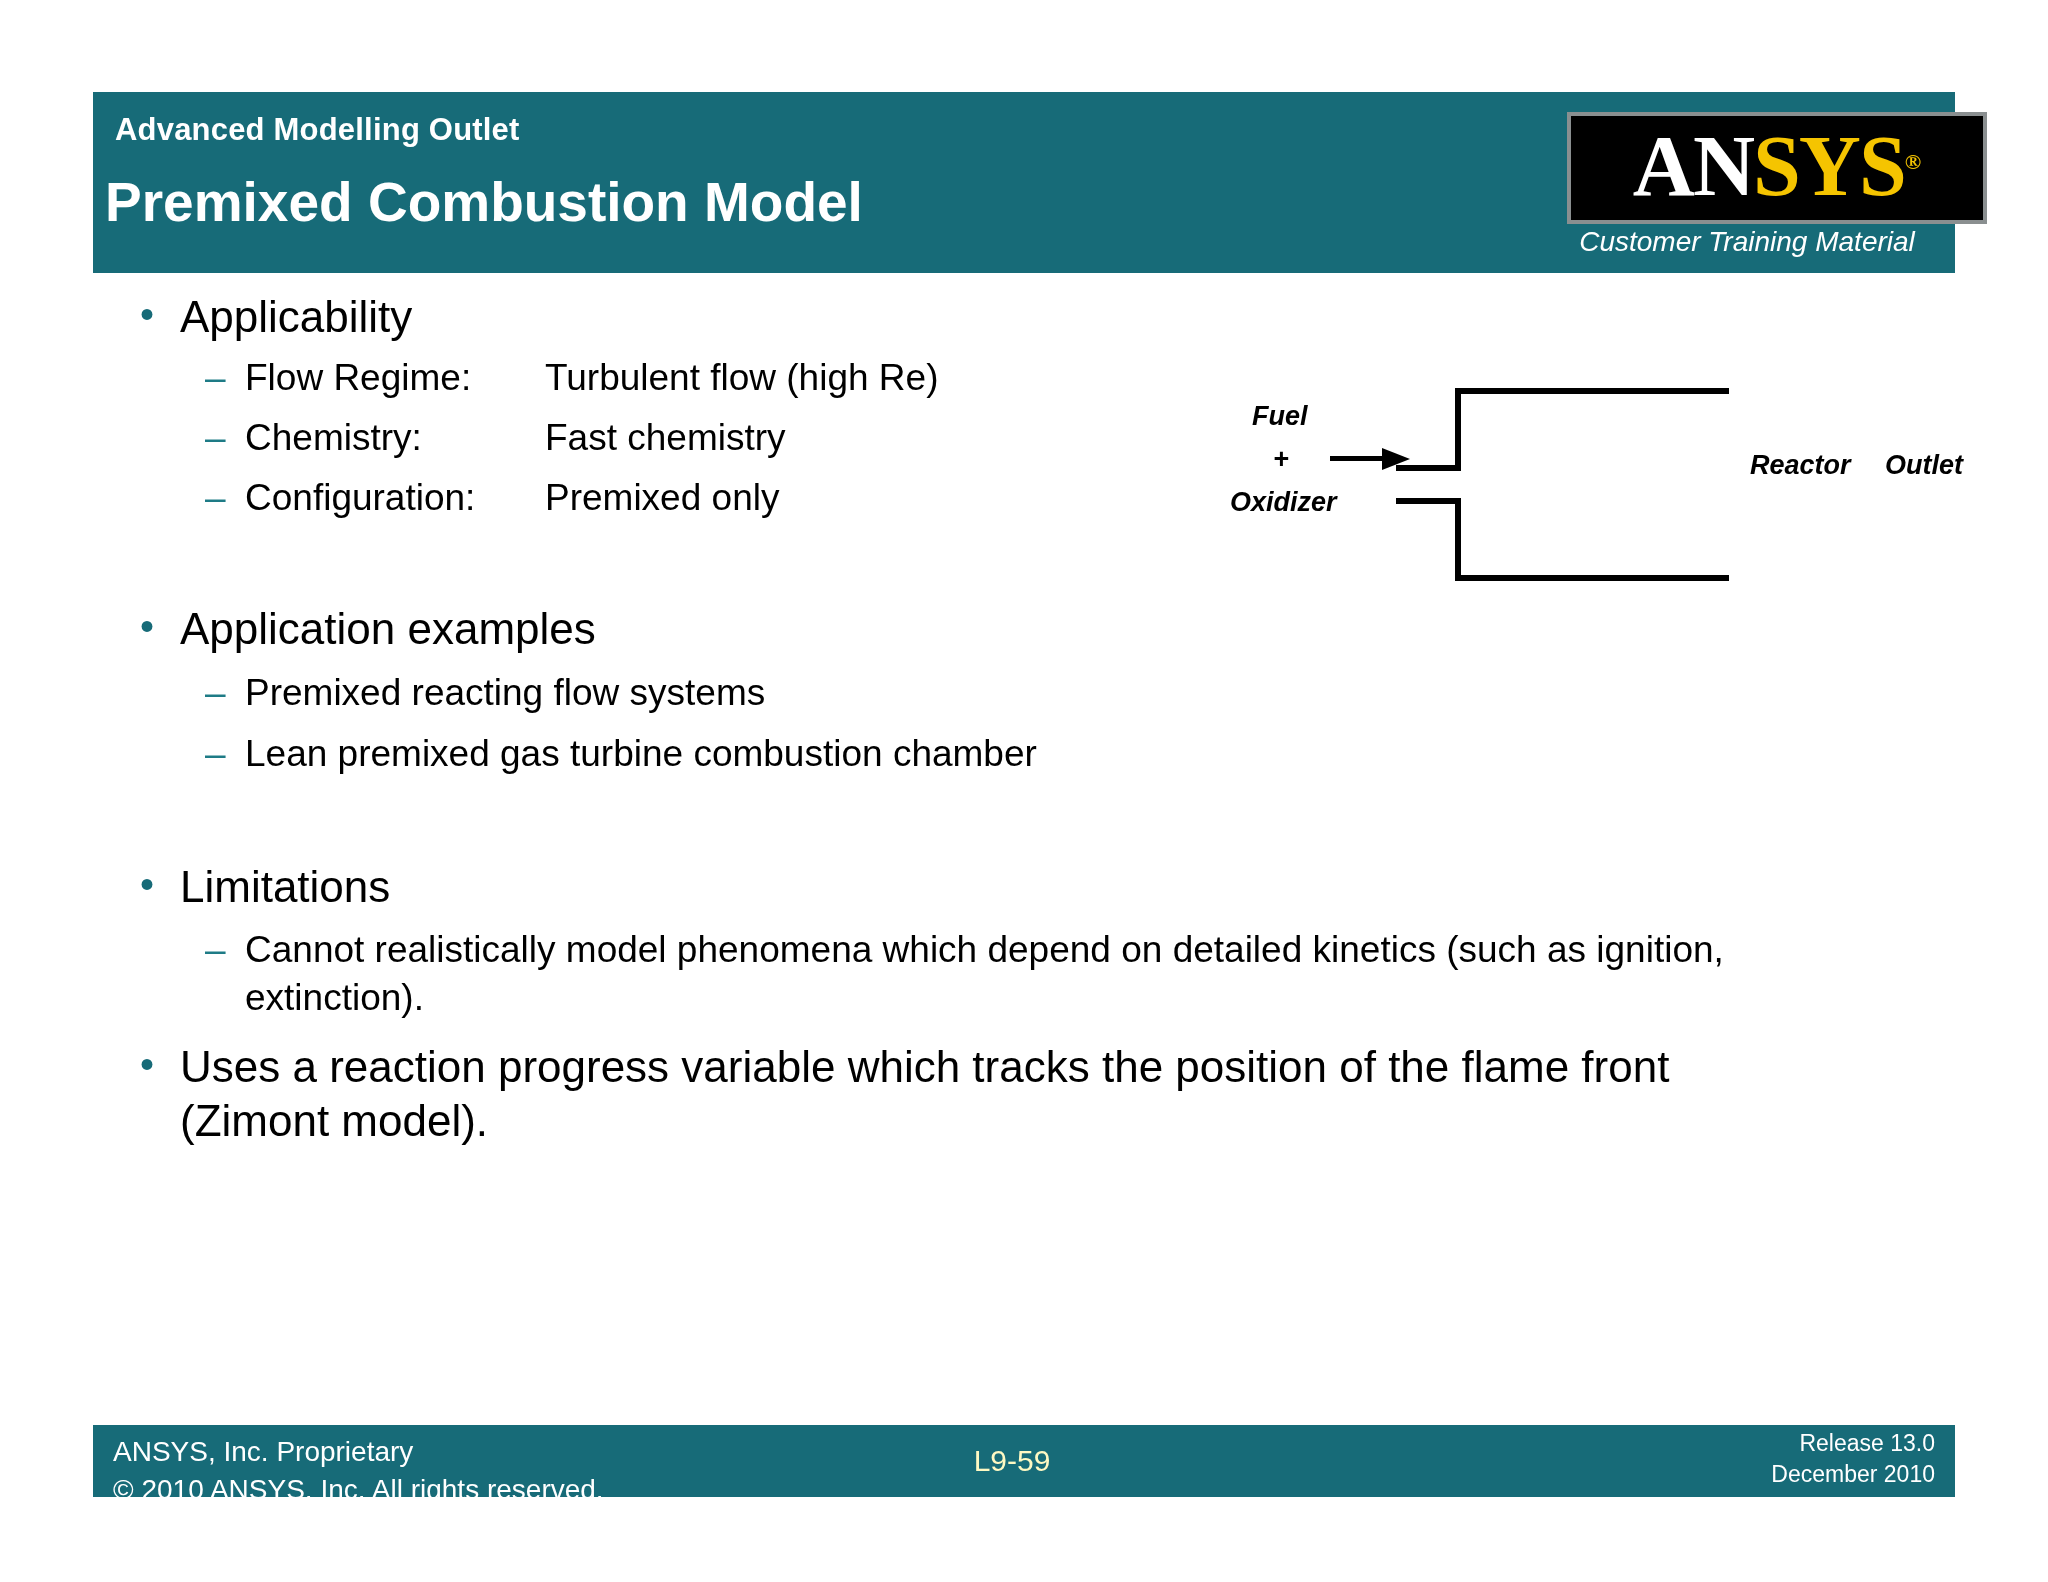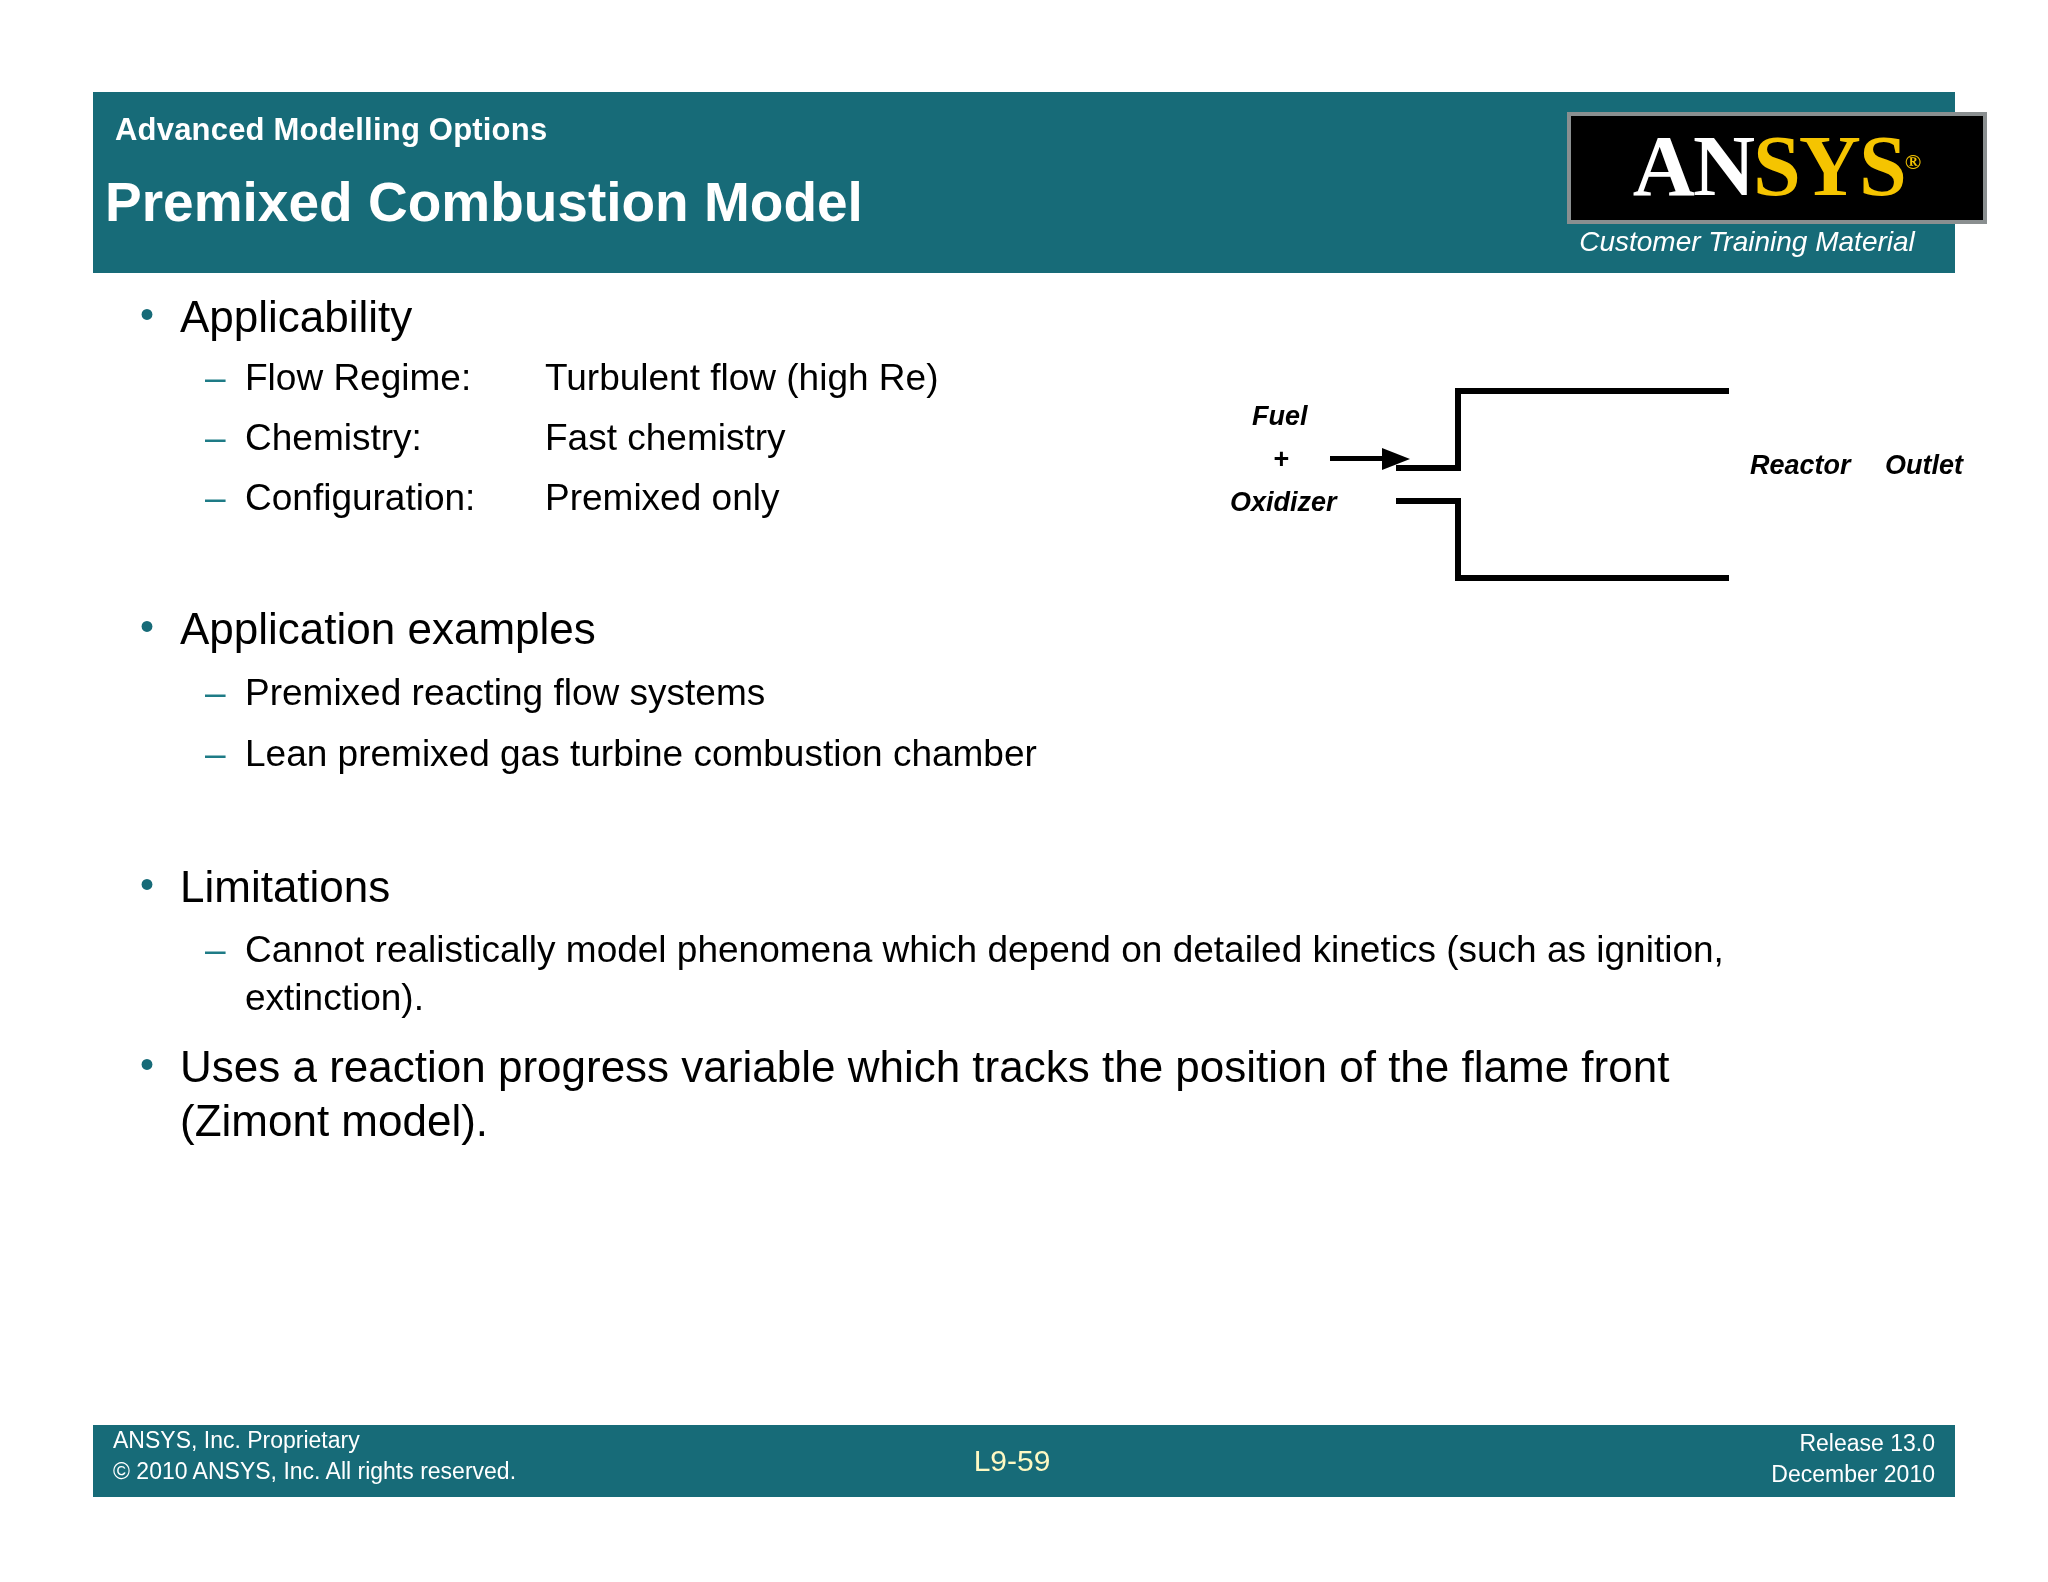--- a/index.html
+++ b/index.html
@@ -169,22 +169,22 @@
     position: absolute;
     left: 93px;
     top: 1425px;
     width: 1862px;
     height: 72px;
     background: #176B78;
   }
   .footer-left {
     position: absolute;
     left: 20px;
-    top: 0;
-    font-size: 23px;
+    top: 8px;
+    font-size: 28px;
     color: #ffffff;
     line-height: 1.35;
     white-space: nowrap;
   }
   .footer-center {
     position: absolute;
     left: 0;
     top: 0;
     width: 1838px;
     height: 72px;
@@ -204,21 +204,21 @@
     text-align: right;
     white-space: nowrap;
   }
 </style>
 </head>
 <body>
 
 <div id="slide">
 
   <div class="header-band">
-    <div class="eyebrow">Advanced Modelling Options</div>
+    <div class="eyebrow">Advanced Modelling Outlet</div>
     <div class="slide-title">Premixed Combustion Model</div>
 
     <div class="logo-wrap">
       <div class="logo-box">
         <div class="logo-text"><span class="logo-an">AN</span><span class="logo-sys">SYS</span><span class="logo-reg">®</span></div>
       </div>
       <div class="logo-caption">Customer Training Material</div>
     </div>
   </div>
 

